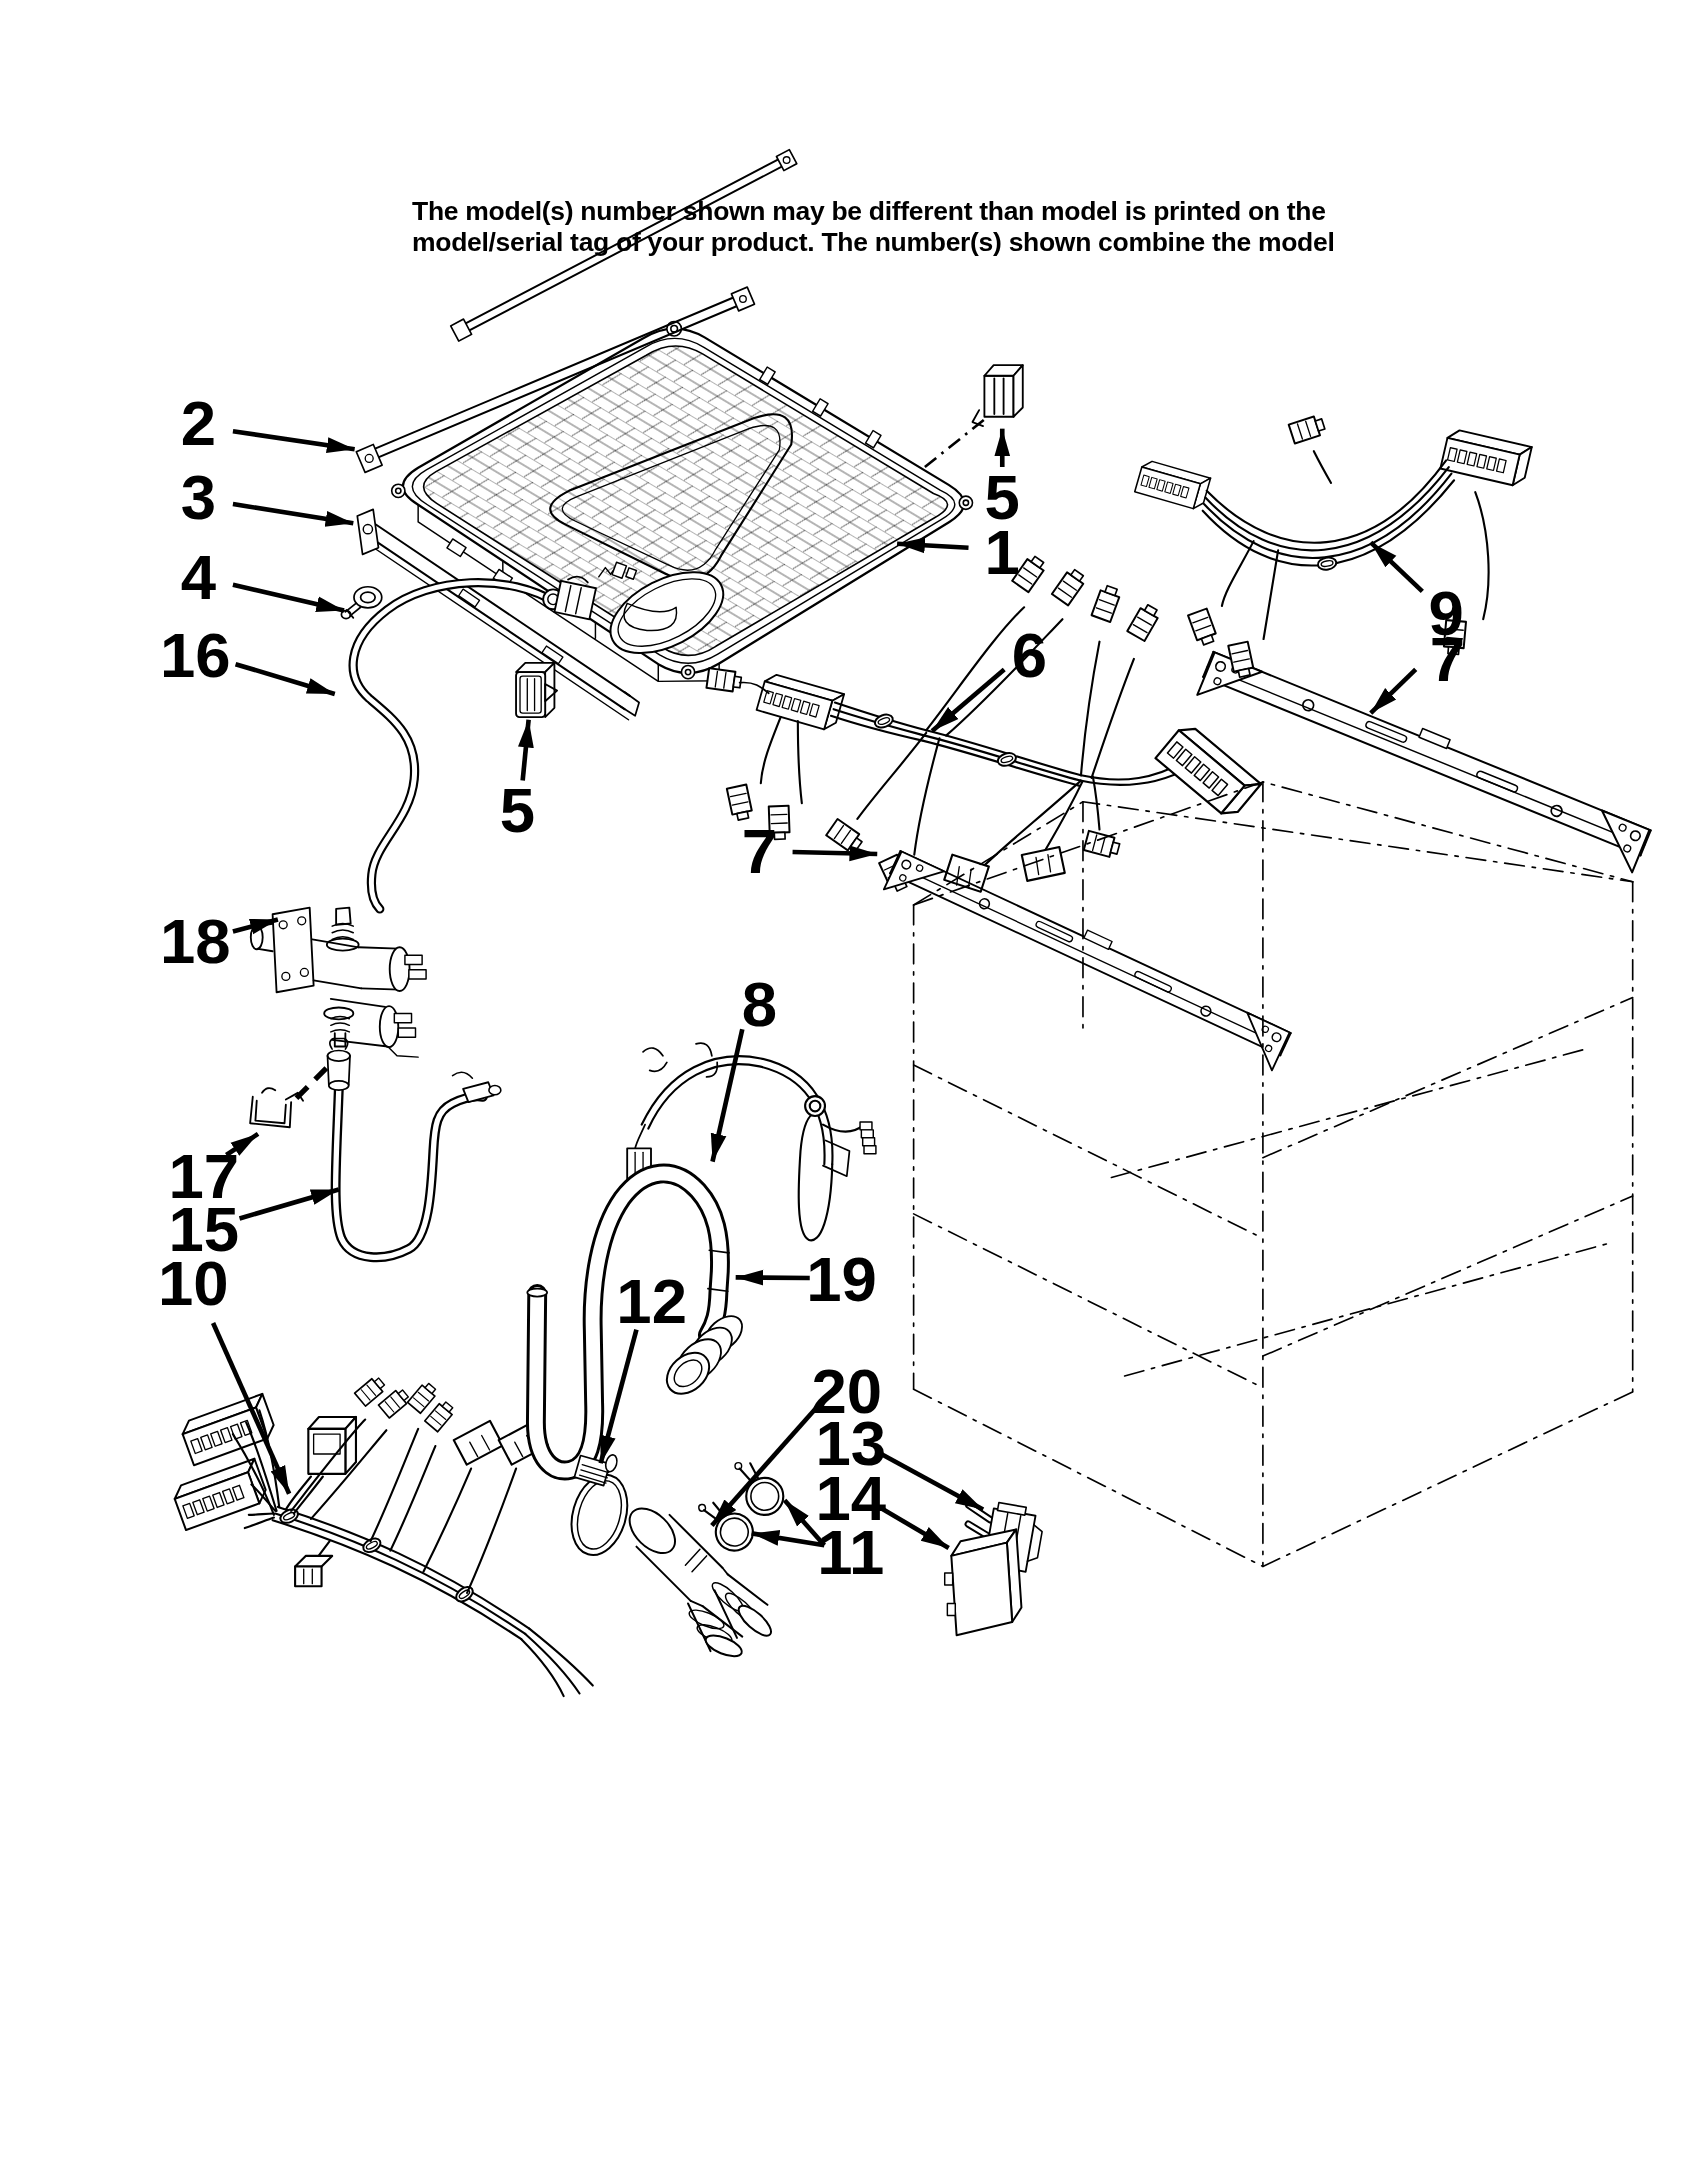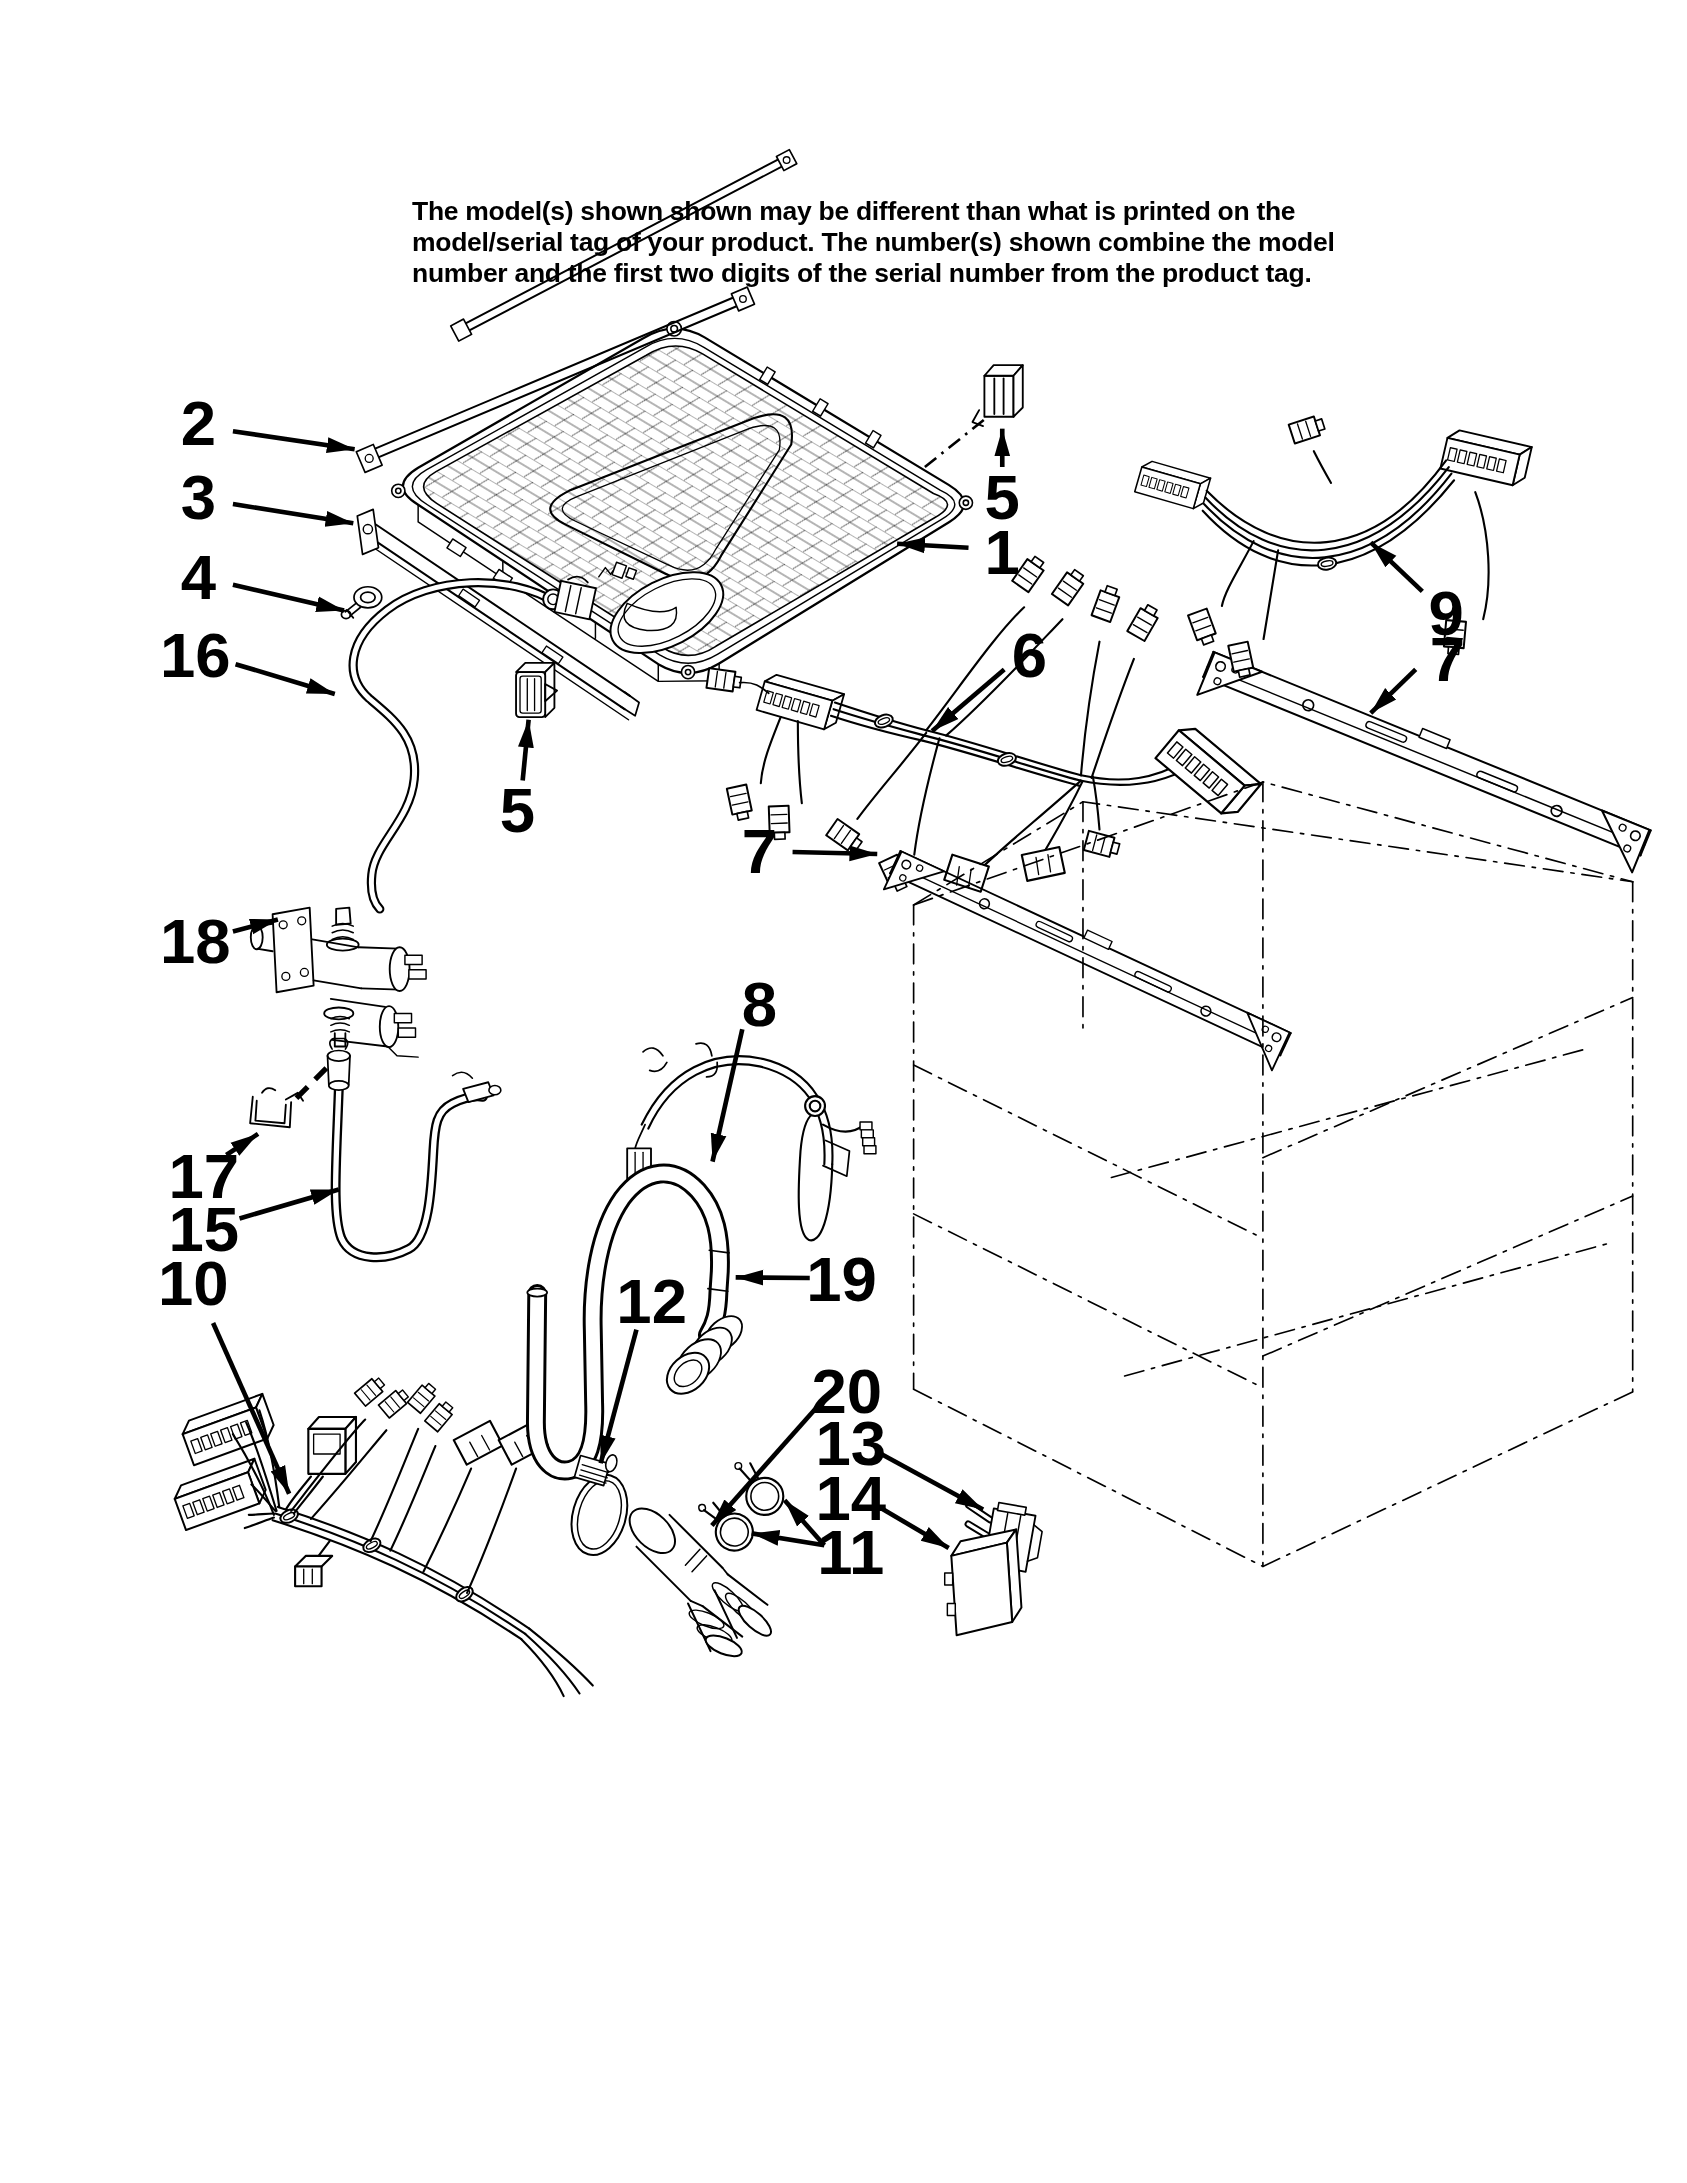--- a/index.html
+++ b/index.html
@@ -29,23 +29,22 @@
     font-size:96px;
     fill:#000;
   }
 </style>
 </head>
 <body>
 
 <div id="page">
 
   <div id="disclaimer">
-    <div>The model(s) shown shown may be different than what is printed on the</div>
+    <div>The model(s) number shown may be different than model is printed on the</div>
     <div>model/serial tag of your product. The number(s) shown combine the model</div>
-    <div>number and the first two digits of the serial number from the product tag.</div>
   </div>
 
   <svg width="1687" height="2183" viewBox="0 0 2550 3300">
     <defs>
       <pattern id="hatch" width="30" height="30" patternUnits="userSpaceOnUse" patternTransform="rotate(31 0 0)">
         <path d="M0 0 H30 M0 15 H30 M0 30 L16 0" stroke="#000" stroke-width="1.1" fill="none" opacity="0.8"></path>
       </pattern>
       <marker id="ah" markerWidth="46" markerHeight="32" refX="42" refY="15" orient="auto" markerUnits="userSpaceOnUse">
         <path d="M0 3 L42 15 L0 27 Z" fill="#000"></path>
       </marker>

